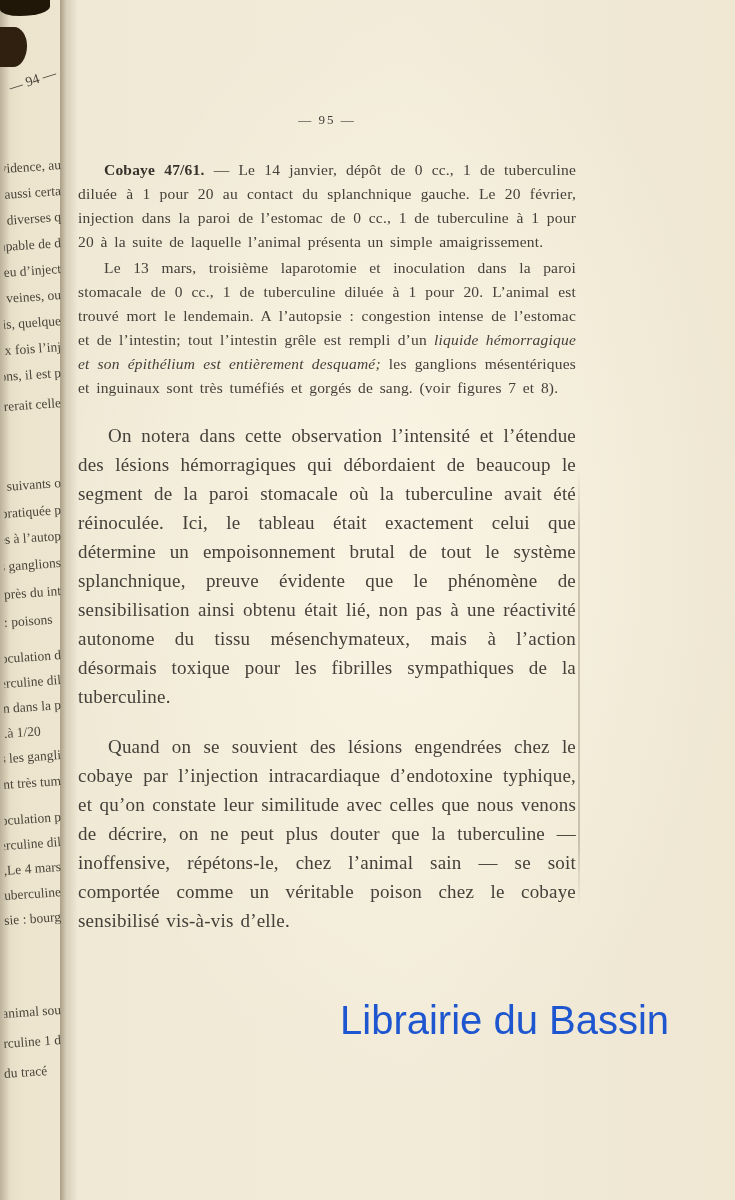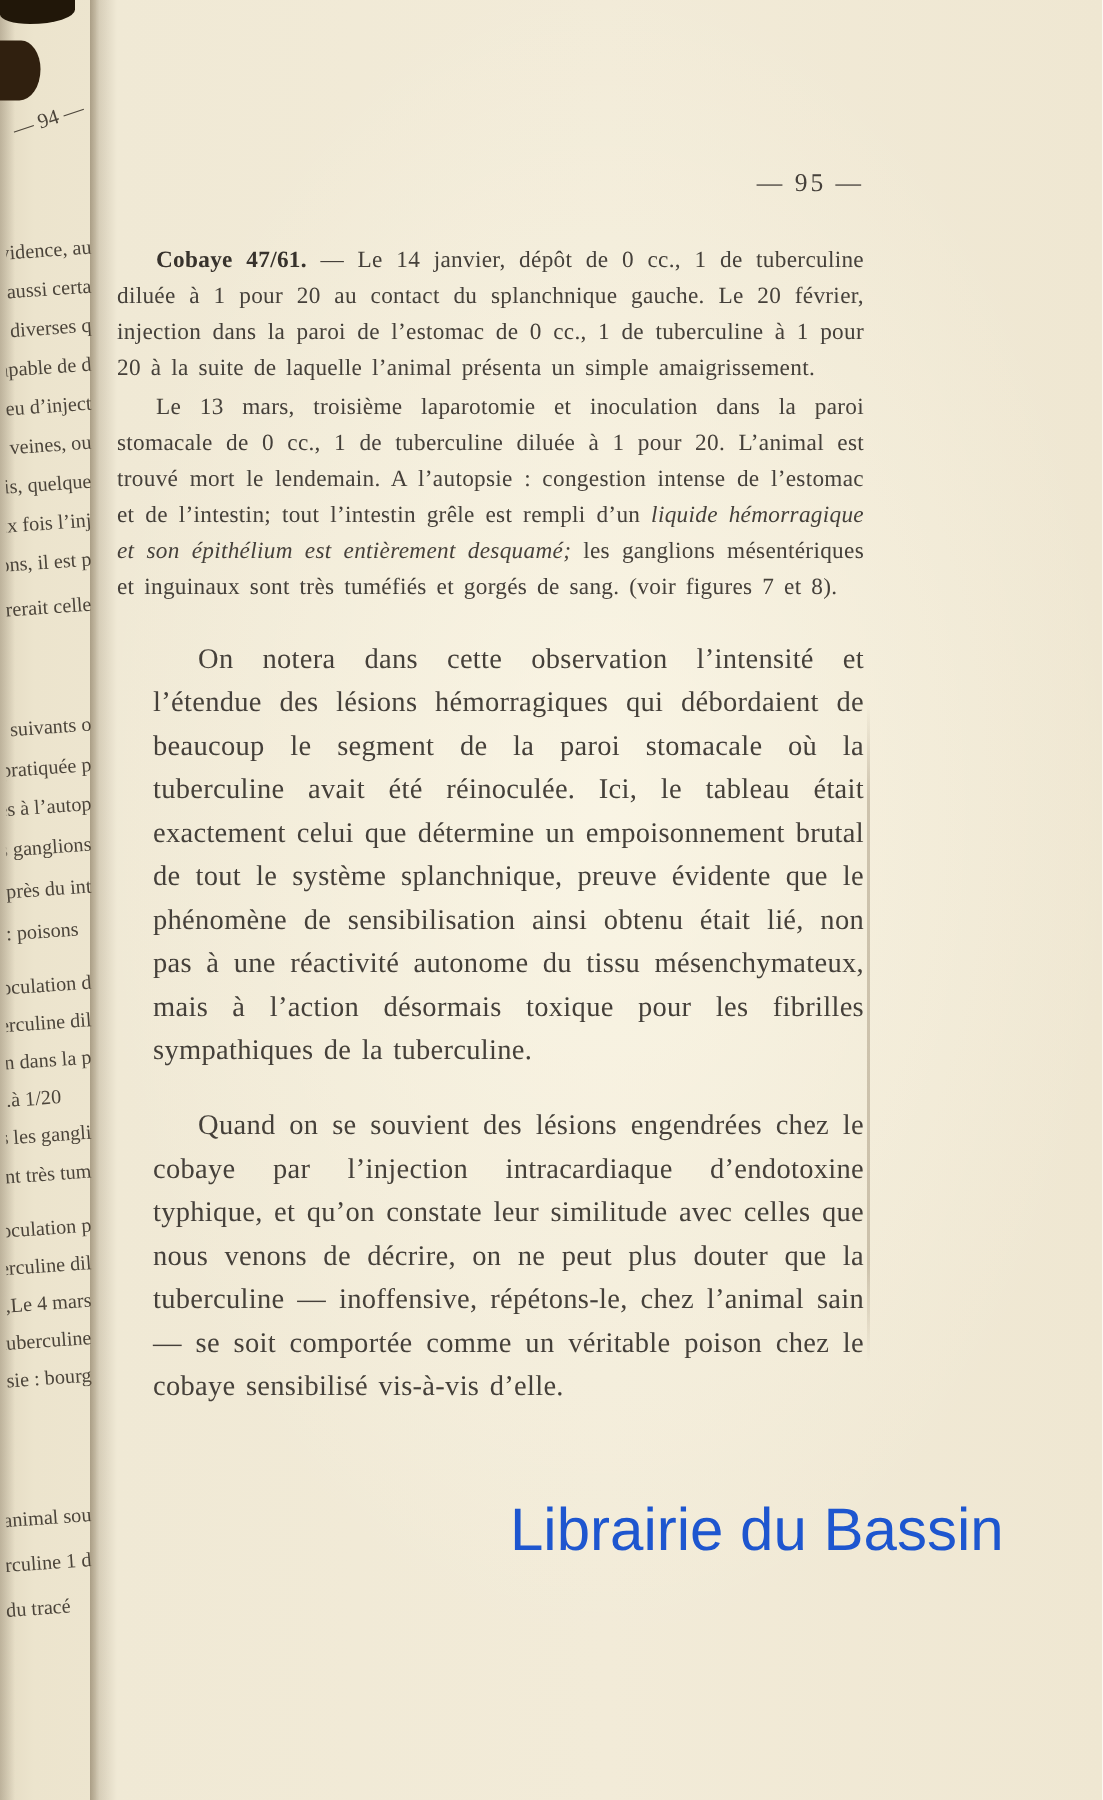--- a/index.html
+++ b/index.html
@@ -50,34 +50,34 @@
   .ink-side{
     position:absolute;left:0;top:27px;width:27px;height:40px;
     background:#30200f;border-radius:0 55% 60% 0;
   }
 
   
   .page-body{
     position:absolute;left:78px;top:112px;width:498px;
   }
   .page-number{
-    text-align:right;font-size:17px;letter-spacing:2px;
+    text-align:center;font-size:13px;letter-spacing:2px;
     margin:0 0 30px 0;color:#45403a;
   }
   p{margin:0;text-align:justify;}
   .small{
     font-size:15.5px;line-height:24px;word-spacing:2.5px;letter-spacing:0.2px;
   }
   .small.indent{text-indent:26px;}
   .big{
     font-size:19px;line-height:29px;word-spacing:2px;letter-spacing:0.2px;
     text-indent:30px;
   }
   .mt-sm{margin-top:2px;}
-  .mt-big{margin-top:21px;margin-left:24px;}
+  .mt-big{margin-top:21px;}
   b{font-weight:bold;color:#37322c;}
   i{font-style:italic;}
 
   .crease{
     position:absolute;left:578px;top:468px;width:2px;height:440px;
     background:linear-gradient(to bottom, rgba(140,123,96,0), rgba(140,123,96,0.38) 15%, rgba(140,123,96,0.38) 85%, rgba(140,123,96,0));
   }
 
   
   .watermark{

